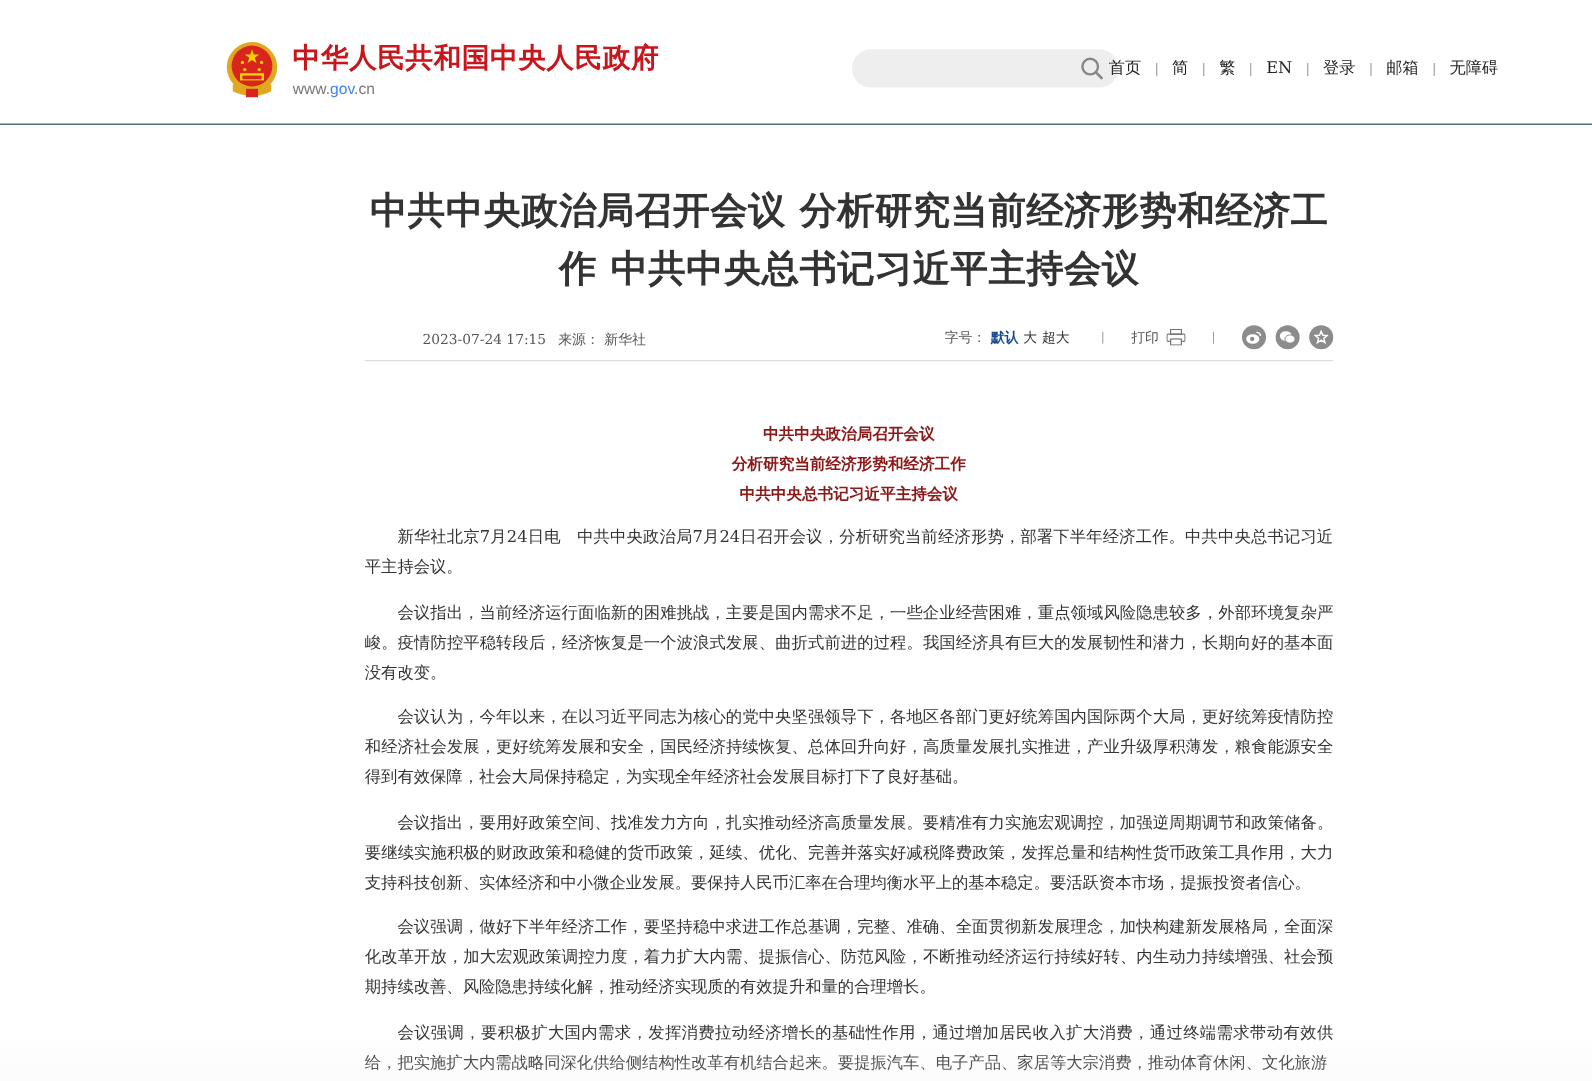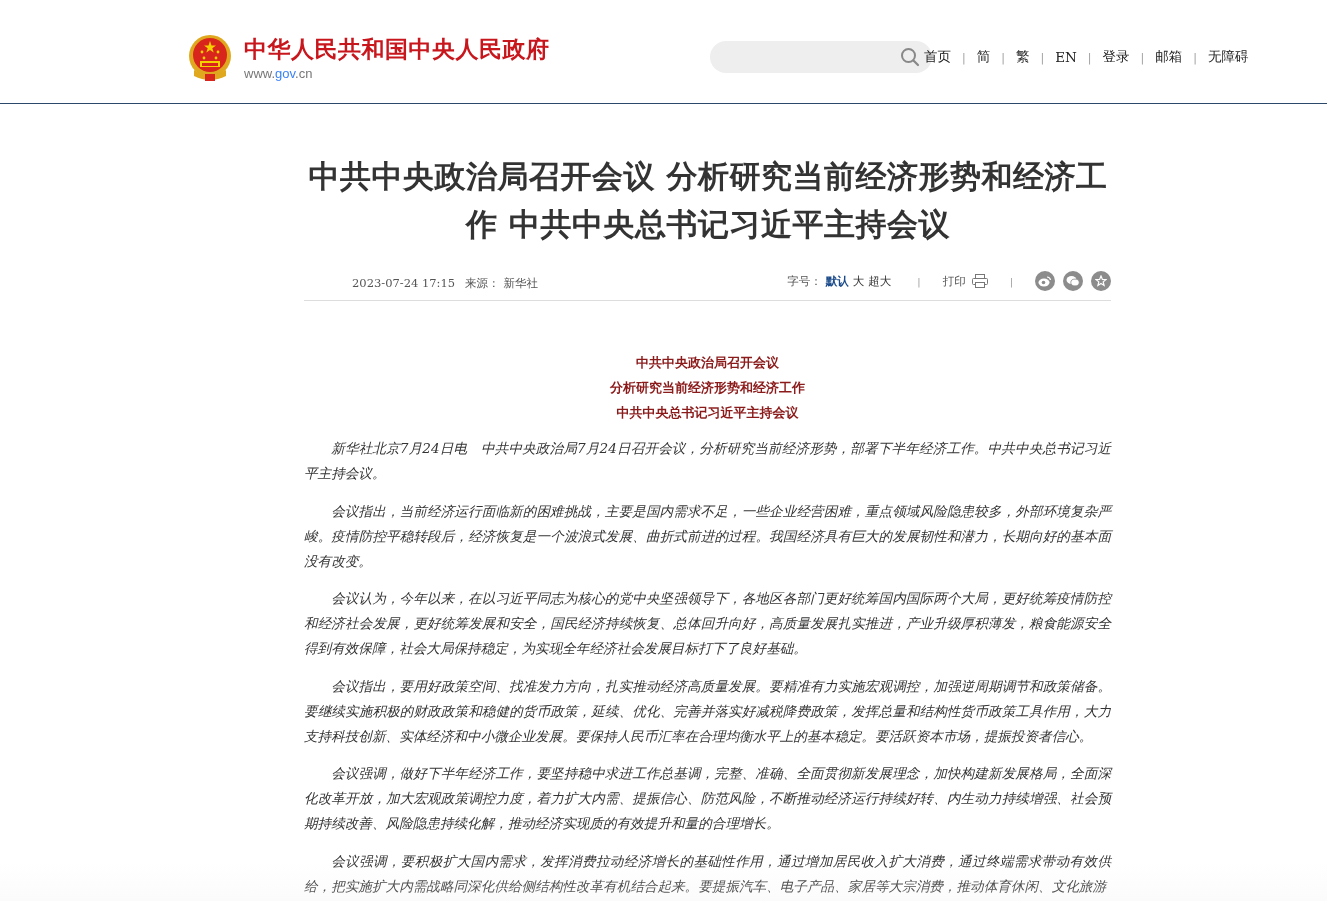--- a/index.html
+++ b/index.html
@@ -32,21 +32,21 @@
   .fs { margin-right: 4px; cursor: pointer; color: #333; }
   .fs.active { color: #1a4a8a; font-weight: bold; }
   .vsep { color: #999; margin: 0 22px; font-size: 10px; }
   .print { display: flex; align-items: center; gap: 6px; cursor: pointer; }
   .share { display: flex; gap: 8px; }
   .share span { width: 20px; height: 20px; border-radius: 50%; background: #8c8c8c; display: flex; align-items: center; justify-content: center; }
 
   .subtitle { position: absolute; left: 304px; top: 350px; width: 807px; text-align: center; color: #8b1a1a; font-weight: bold; font-size: 13px; line-height: 25px; }
 
   .content { position: absolute; left: 304px; top: 436px; width: 807px; font-size: 13.6px; line-height: 25px; color: #333; text-align: justify; }
-  .content p { text-indent: 2em; margin-bottom: 12.5px; font-style: italic; }
+  .content p { text-indent: 2em; margin-bottom: 12.5px; }
 
   .fade { position: absolute; left: 0; bottom: 0; width: 1327px; height: 40px; background: linear-gradient(to bottom, rgba(255,255,255,0), rgba(240,240,240,0.25)); pointer-events: none; }
 </style>
 </head>
 <body>
 
 <div class="header">
   <div class="logo">
     <div class="emblem">
       <svg viewBox="0 0 44 48">

